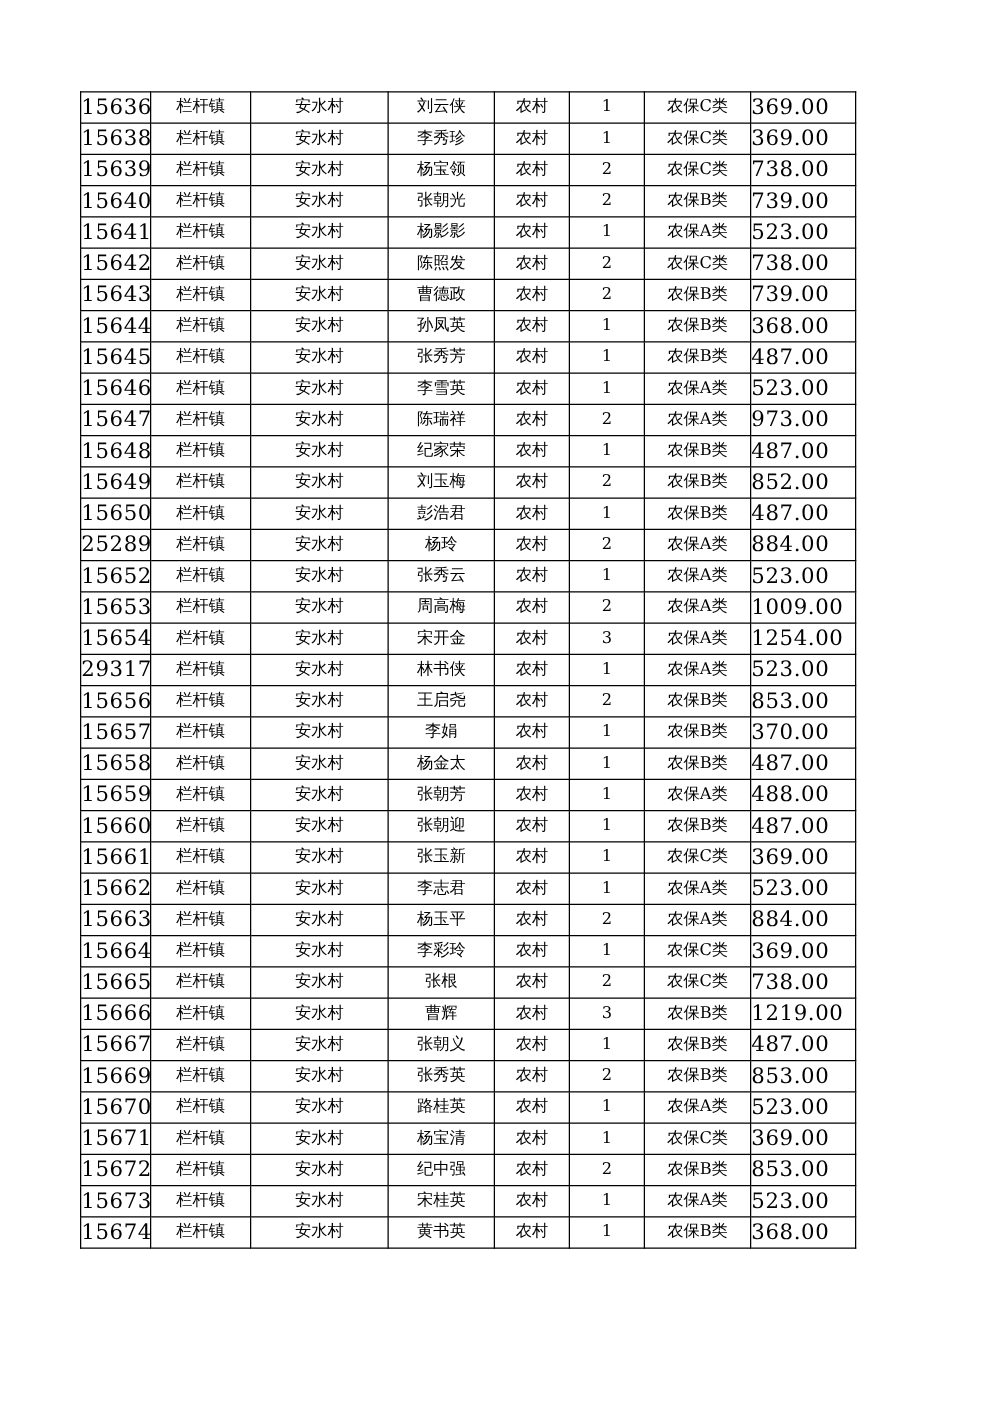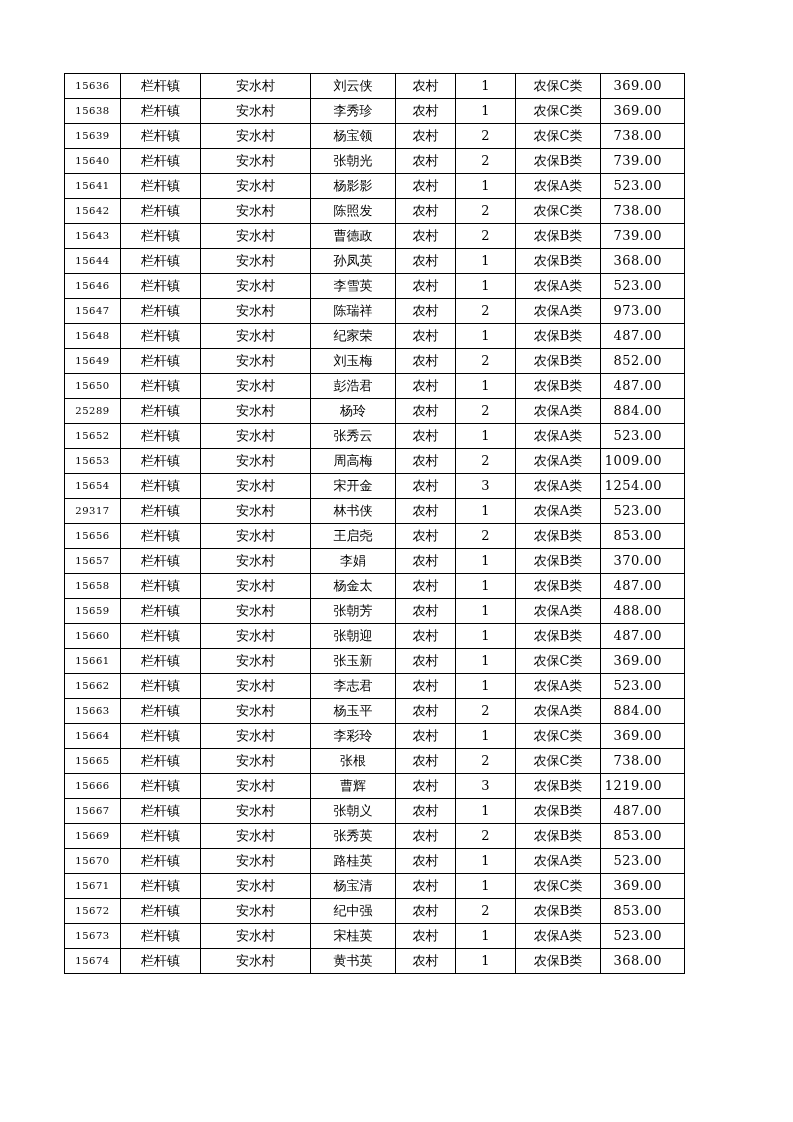--- a/index.html
+++ b/index.html
@@ -27,25 +27,25 @@
     border: 1px solid #000000;
     height: 24px;
     font-size: 13px;
     line-height: 24px;
     color: #000000;
     text-align: center;
     padding: 0;
     white-space: nowrap;
     overflow: hidden;
   }
-  table.grid td.col-0 { font-size: 10px; letter-spacing: 0.5px; }
+  table.grid td.col-0 { font-size: 17px; letter-spacing: 0.5px; }
   table.grid td.col-7 {
-    text-align: right;
+    text-align: center;
     padding-right: 22px;
-    font-size: 13px;
+    font-size: 17px;
     letter-spacing: 0.5px;
   }
 </style>
 </head>
 <body>
 
 <div class="page">
   <table class="grid">
     <colgroup>
       <col style="width:56px">
@@ -132,20 +132,30 @@
           <td class="col-0">15644</td>
           <td class="col-1">栏杆镇</td>
           <td class="col-2">安水村</td>
           <td class="col-3">孙凤英</td>
           <td class="col-4">农村</td>
           <td class="col-5">1</td>
           <td class="col-6">农保B类</td>
           <td class="col-7">368.00</td>
         </tr>
         <tr>
+          <td class="col-0">15645</td>
+          <td class="col-1">栏杆镇</td>
+          <td class="col-2">安水村</td>
+          <td class="col-3">张秀芳</td>
+          <td class="col-4">农村</td>
+          <td class="col-5">1</td>
+          <td class="col-6">农保B类</td>
+          <td class="col-7">487.00</td>
+        </tr>
+        <tr>
           <td class="col-0">15646</td>
           <td class="col-1">栏杆镇</td>
           <td class="col-2">安水村</td>
           <td class="col-3">李雪英</td>
           <td class="col-4">农村</td>
           <td class="col-5">1</td>
           <td class="col-6">农保A类</td>
           <td class="col-7">523.00</td>
         </tr>
         <tr>

